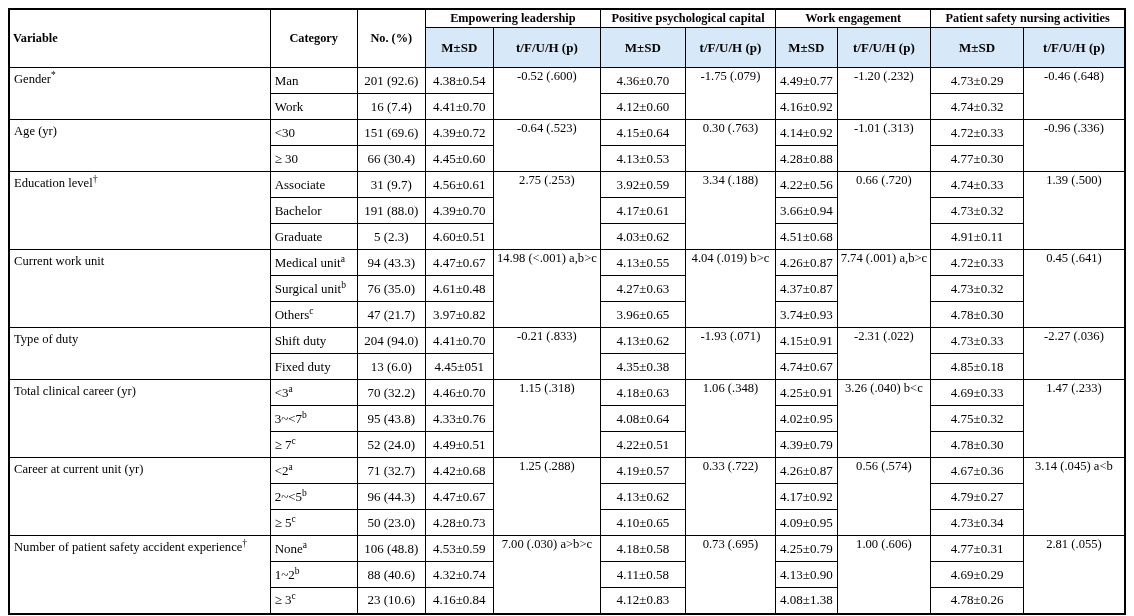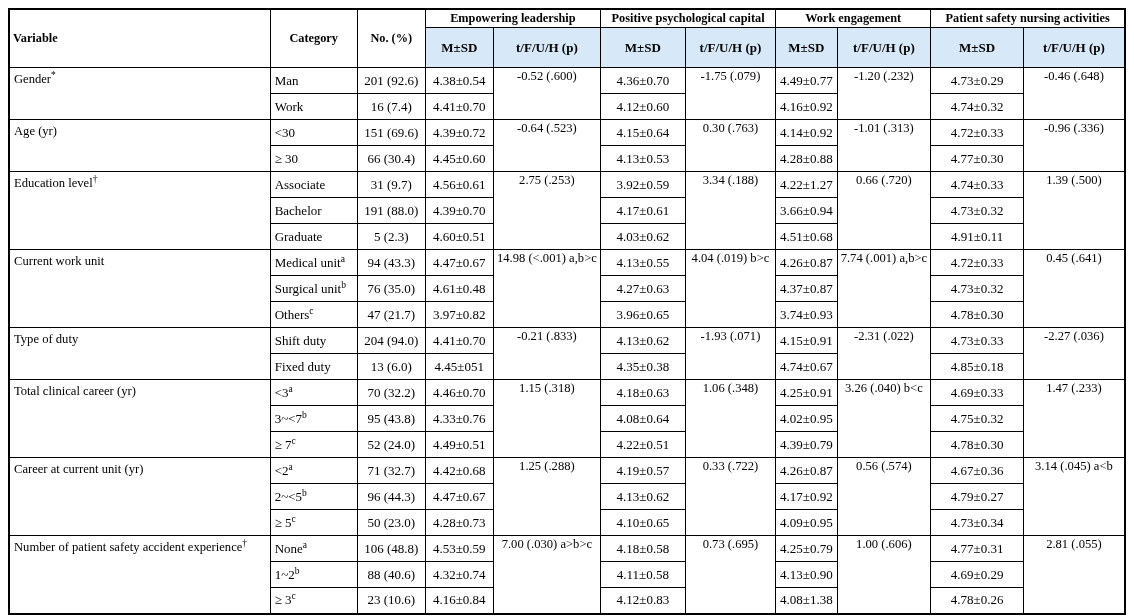--- a/index.html
+++ b/index.html
@@ -137,21 +137,21 @@
           <td class="num"><span>4.77±0.30</span></td>
         </tr>
         <tr>
           <td class="var" rowspan="3"><span>Education level</span><sup>†</sup></td>
           <td class="cat"><span>Associate</span></td>
           <td class="num"><span>31 (9.7)</span></td>
           <td class="num"><span>4.56±0.61</span></td>
           <td class="stat" rowspan="3"><span>2.75 (.253)</span></td>
           <td class="num"><span>3.92±0.59</span></td>
           <td class="stat" rowspan="3"><span>3.34 (.188)</span></td>
-          <td class="num"><span>4.22±1.27</span></td>
+          <td class="num"><span>4.22±0.56</span></td>
           <td class="stat" rowspan="3"><span>0.66 (.720)</span></td>
           <td class="num"><span>4.74±0.33</span></td>
           <td class="stat" rowspan="3"><span>1.39 (.500)</span></td>
         </tr>
         <tr>
           <td class="cat"><span>Bachelor</span></td>
           <td class="num"><span>191 (88.0)</span></td>
           <td class="num"><span>4.39±0.70</span></td>
           <td class="num"><span>4.17±0.61</span></td>
           <td class="num"><span>3.66±0.94</span></td>

